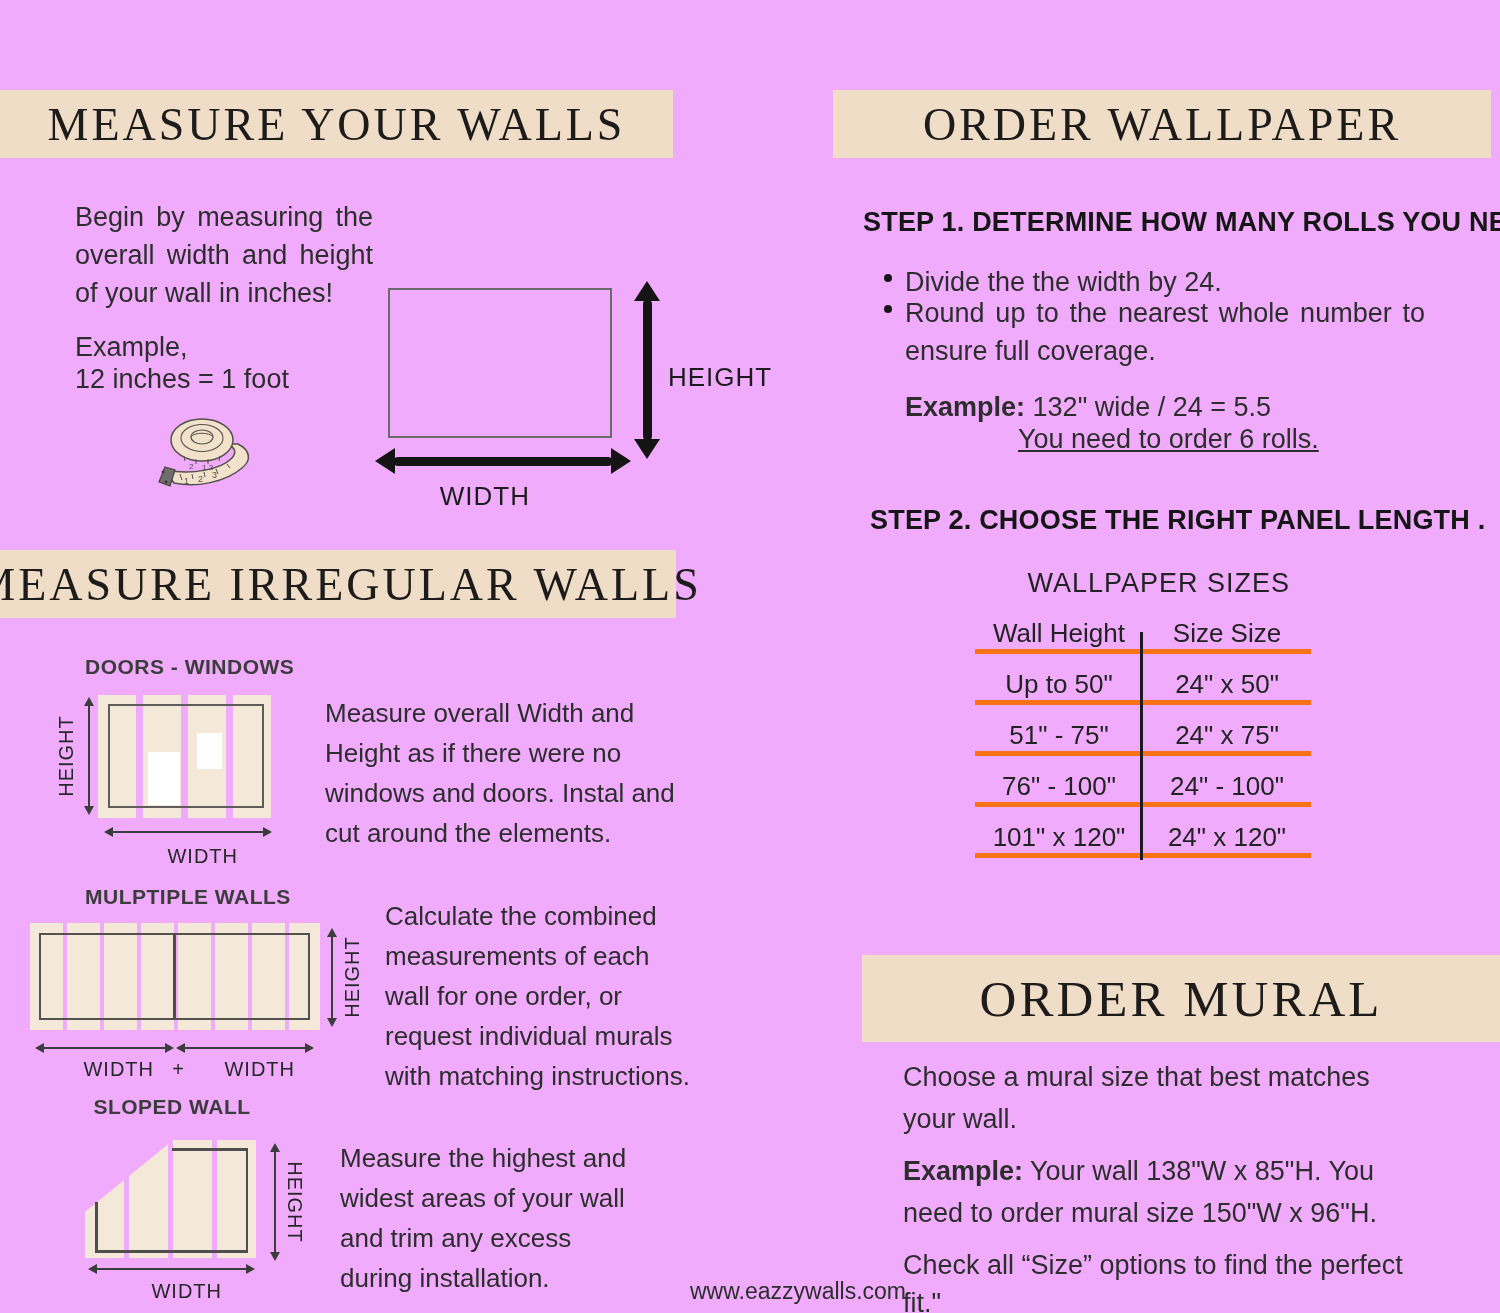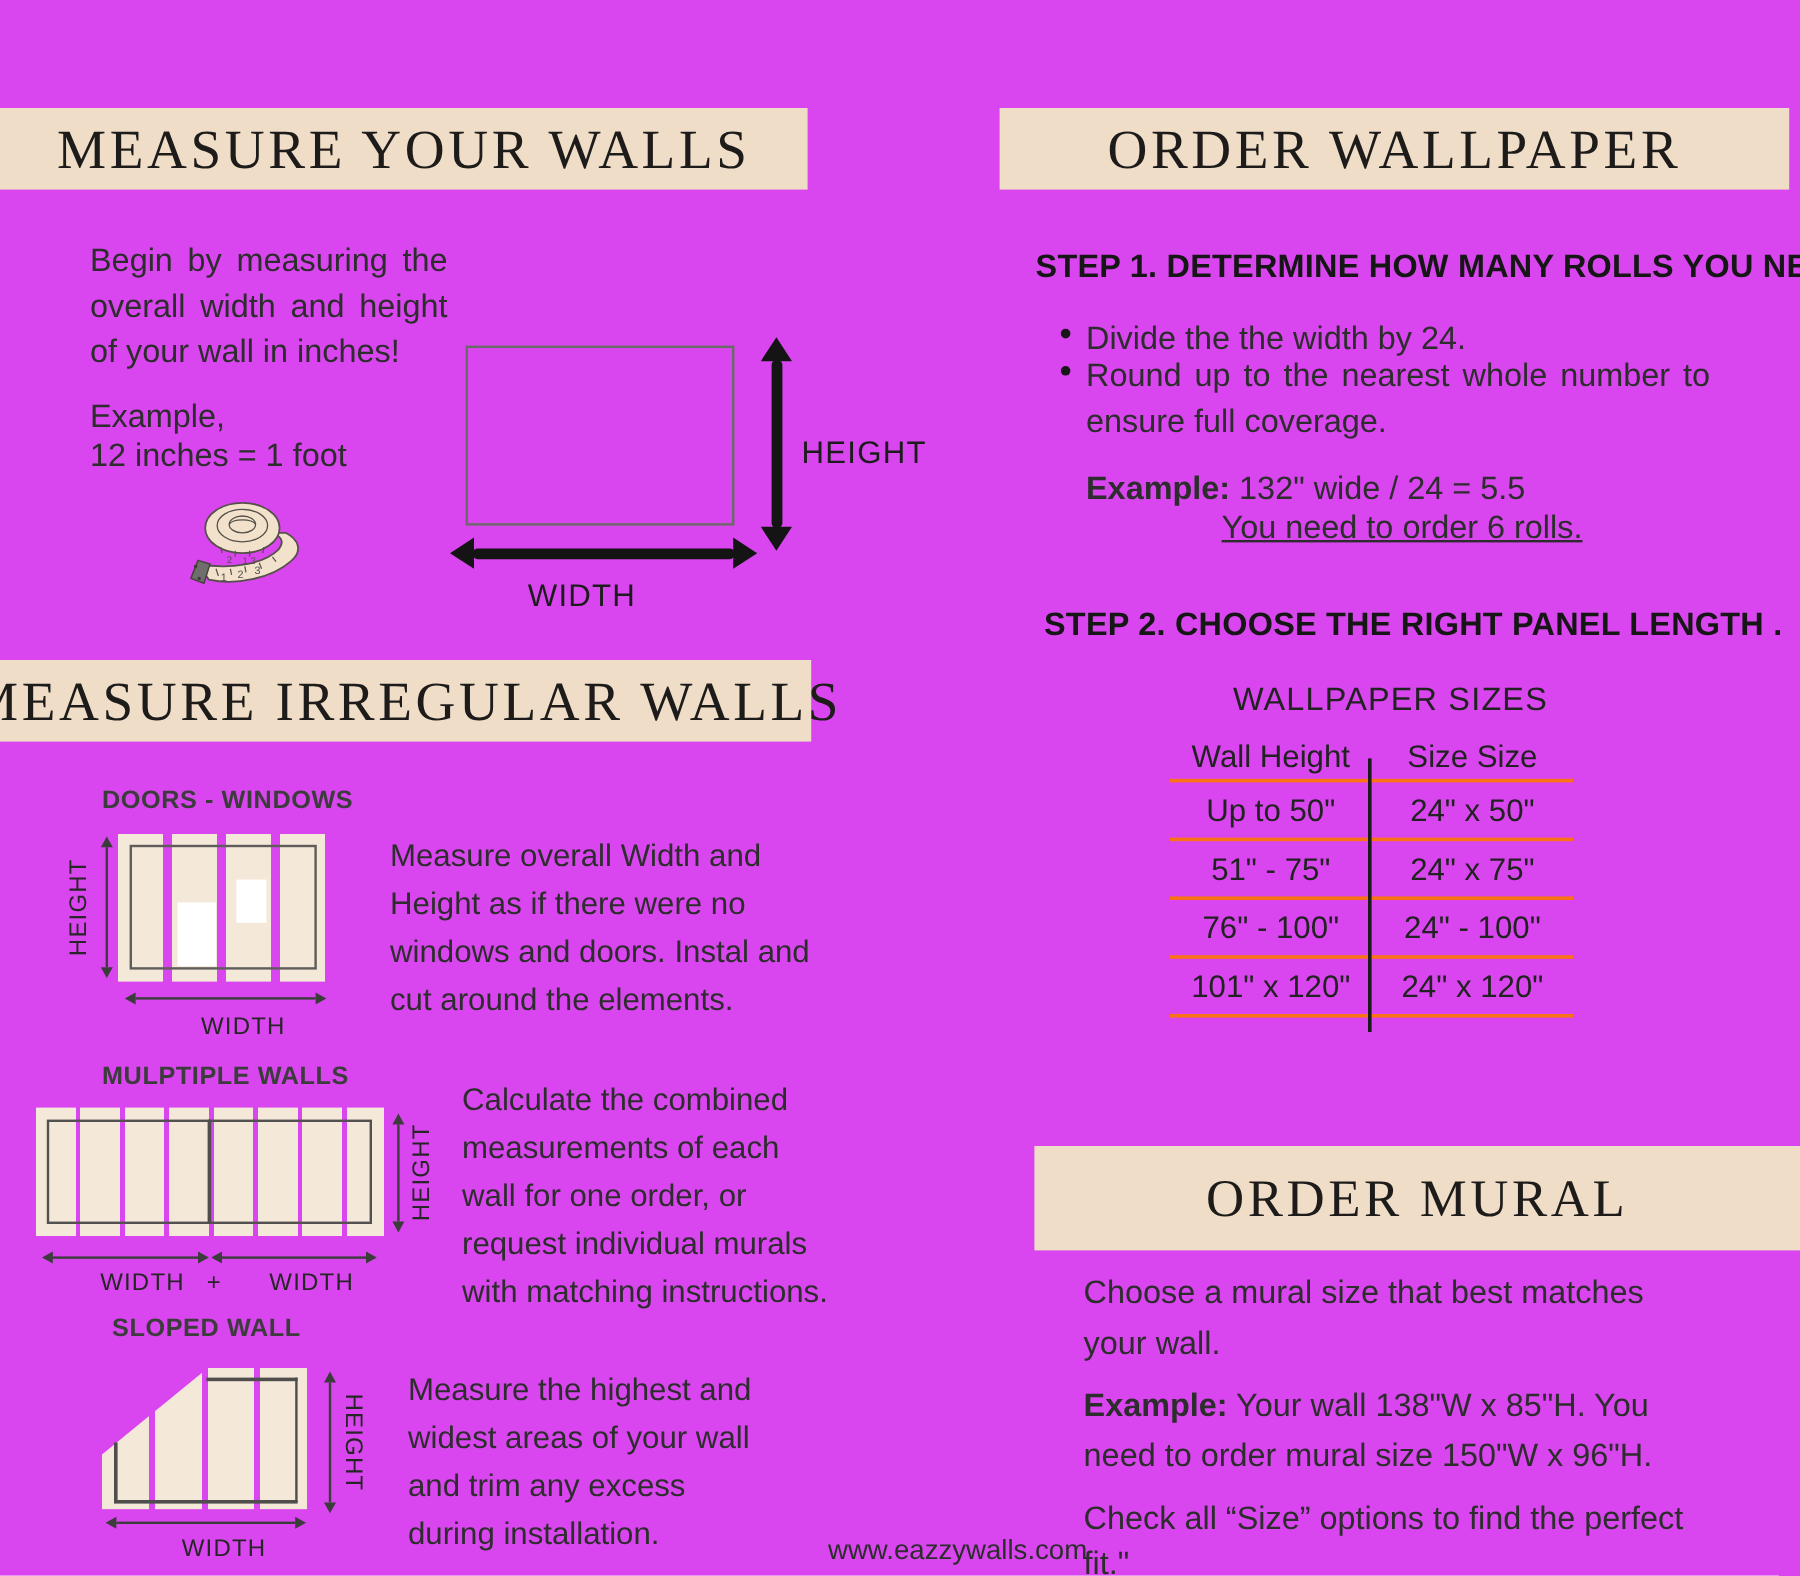--- a/index.html
+++ b/index.html
@@ -1,18 +1,18 @@
 <!DOCTYPE html>
 <html><head>
 <meta charset="utf-8">
 <style>
   html,body{margin:0;padding:0;}
   #canvas{
     position:relative;width:1500px;height:1313px;
-    background:#d946ef;overflow:hidden;
+    background:#f0abfc;overflow:hidden;
     font-family:"Liberation Sans",sans-serif;color:#2d2d2d;
   }
   .abs{position:absolute;}
   
   .band{
     position:absolute;background:#efddc8;
     display:flex;align-items:center;justify-content:center;
   }
   .band-title{
     font-family:"Liberation Serif",serif;font-weight:400;
@@ -52,21 +52,21 @@
   .barr-h:before{border-width:13px 20px 13px 0;border-right-color:#141414;left:-19px;top:-9px;}
   .barr-h:after {border-width:13px 0 13px 20px;border-left-color:#141414;right:-19px;top:-9px;}
   .barr-v:before{border-width:0 13px 20px 13px;border-bottom-color:#141414;top:-19px;left:-9px;}
   .barr-v:after {border-width:20px 13px 0 13px;border-top-color:#141414;bottom:-19px;left:-9px;}
   .rot-ccw{transform:translate(-50%,-50%) rotate(-90deg);transform-origin:center;position:absolute;white-space:nowrap;}
   .rot-cw {transform:translate(-50%,-50%) rotate(90deg); transform-origin:center;position:absolute;white-space:nowrap;}
   
   .bullet-dot{position:absolute;width:8px;height:8px;border-radius:50%;background:#161616;}
   
   .wp-table{position:absolute;left:975px;top:612px;width:336px;}
-  .wp-row{display:flex;border-bottom:3px solid #f97316;align-items:center;}
+  .wp-row{display:flex;border-bottom:5px solid #f97316;align-items:flex-end;}
   .wp-row.head{height:37px;}
   .wp-row.data{height:46px;}
   .wp-c{width:50%;text-align:center;font-size:26px;color:#222;}
   .wp-vline{position:absolute;left:165px;top:20px;width:3px;height:228px;background:#1b1b1b;}
 </style>
 </head>
 <body>
 
 <div id="canvas">
 
@@ -190,21 +190,21 @@
       <div class="wp-c">24" - 100"</div>
     </div>
     <div class="wp-row data">
       <div class="wp-c">101" x 120"</div>
       <div class="wp-c">24" x 120"</div>
     </div>
     <div class="wp-vline"></div>
   </div>
 
   <div class="band" style="left:862px;top:955px;width:638px;height:87px;">
-    <div class="band-title" style="font-size:44px;">ORDER MURAL</div>
+    <div class="band-title" style="font-size:51px;">ORDER MURAL</div>
   </div>
 
   <div class="abs body-text" style="left:903px;top:1056px;width:525px;line-height:42px;">Choose a mural size that best matches your wall.</div>
 
   <div class="abs body-text" style="left:903px;top:1150px;width:530px;line-height:42px;">
     <span class="b">Example:</span>
     <span>Your wall 138"W x 85"H. You need to order mural size 150"W x 96"H.</span>
   </div>
 
   <div class="abs body-text" style="left:903px;top:1246px;width:545px;">Check all “Size” options to find the perfect fit."</div>

